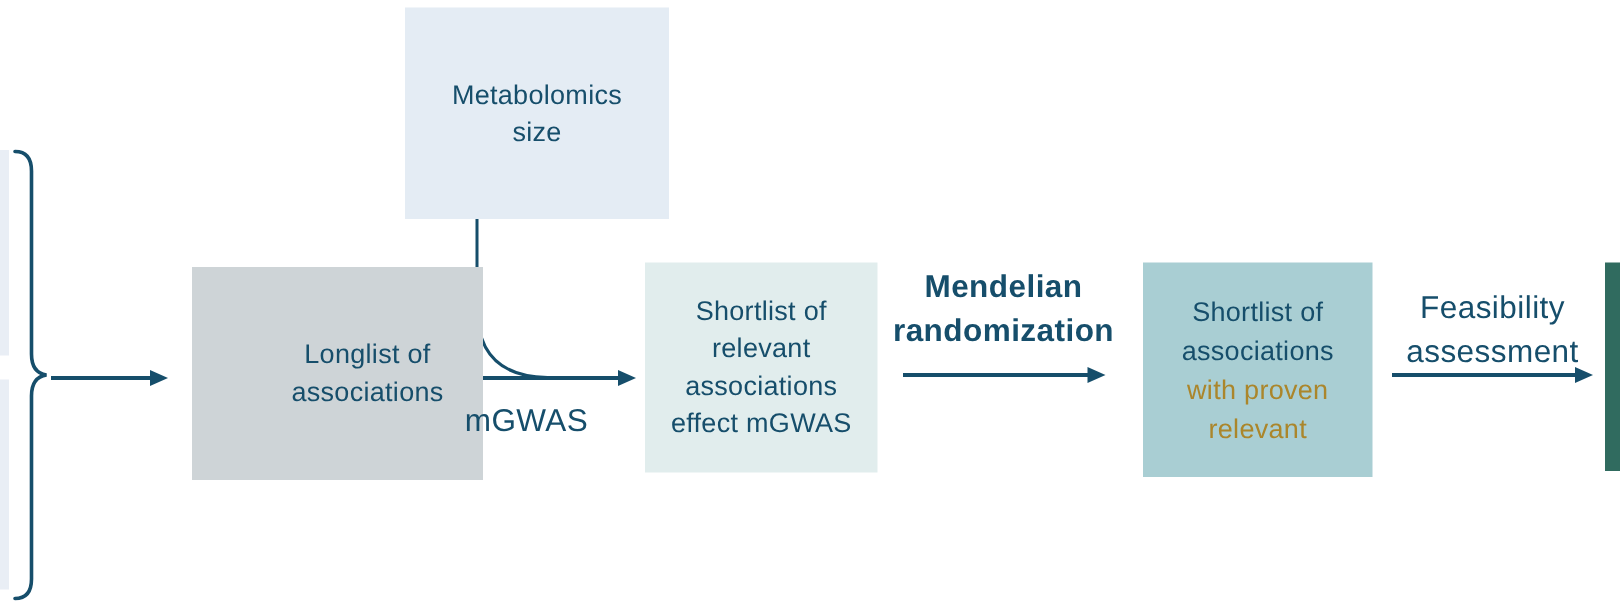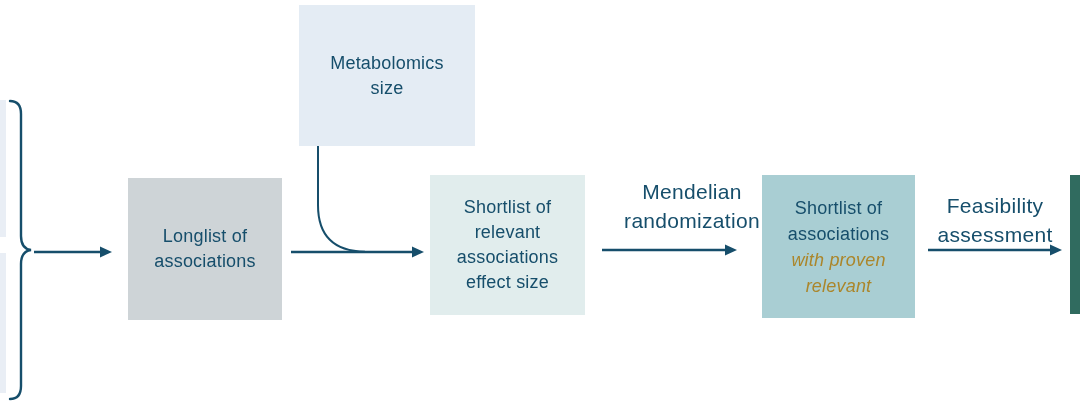--- a/index.html
+++ b/index.html
@@ -26,24 +26,24 @@
     flex-direction: column;
     align-items: center;
     justify-content: center;
     text-align: center;
     color: var(--ink);
     font-size: 18px;
     line-height: 25px;
     letter-spacing: 0.2px;
   }
   .node--blue  { background: var(--box-blue); }
-  .node--gray  { background: var(--box-gray); }
+  .node--gray  { background: var(--box-gray); padding-left: 40px; }
   .node--mint  { background: var(--box-mint); }
   .node--teal  { background: var(--box-teal); }
-  .node--teal .hl { color: var(--gold); font-style: italic; }
+  .node--teal .hl { color: var(--gold); }
 
   .sliver {
     position: absolute;
     left: 0;
     width: 6px;
     background: var(--sliver);
   }
   .darkbar {
     position: absolute;
     background: var(--box-dark);
@@ -80,49 +80,50 @@
     <path class="stroke-ink" stroke-width="2.6" d="M291,252 H413"></path>
     <polygon class="fill-ink" points="412,246.6 424,252 412,257.4"></polygon>
 
     <path class="stroke-ink" stroke-width="2.6" d="M602,250 H726"></path>
     <polygon class="fill-ink" points="725,244.6 737,250 725,255.4"></polygon>
 
     <path class="stroke-ink" stroke-width="2.6" d="M928,250 H1051"></path>
     <polygon class="fill-ink" points="1050,244.6 1062,250 1050,255.4"></polygon>
   </svg>
 
-  <div class="node node--blue" style="left:270px; top:5px; width:176px; height:141px;margin-left:29px;">
+  <div class="node node--blue" style="left:270px; top:5px; width:176px; height:141px;">
     <div>Metabolomics</div>
     <div>size</div>
   </div>
 
   <div class="node node--gray" style="left:128px; top:178px; width:154px; height:142px;">
     <div>Longlist of</div>
     <div>associations</div>
   </div>
 
   <div class="node node--mint" style="left:430px; top:175px; width:155px; height:140px;">
     <div>Shortlist of</div>
     <div>relevant</div>
     <div>associations</div>
-    <div>effect size</div>
+    <div>effect mGWAS</div>
   </div>
 
   <div class="node node--teal" style="left:762px; top:175px; width:153px; height:143px; line-height:26px;">
     <div>Shortlist of</div>
     <div>associations</div>
     <div class="hl">with proven</div>
     <div class="hl">relevant</div>
   </div>
 
   <div class="darkbar" style="left:1070px; top:175px; width:10px; height:139px;"></div>
 
 
+  <div class="flow-label" style="left:351px; top:281px;">mGWAS</div>
 
-  <div class="flow-label" style="left:692px; top:206px;">
+  <div class="flow-label" style="left:669px; top:206px;font-weight:bold;">
     <div>Mendelian</div>
     <div>randomization</div>
   </div>
 
   <div class="flow-label" style="left:995px; top:220px;">
     <div>Feasibility</div>
     <div>assessment</div>
   </div>
 
 </div>

